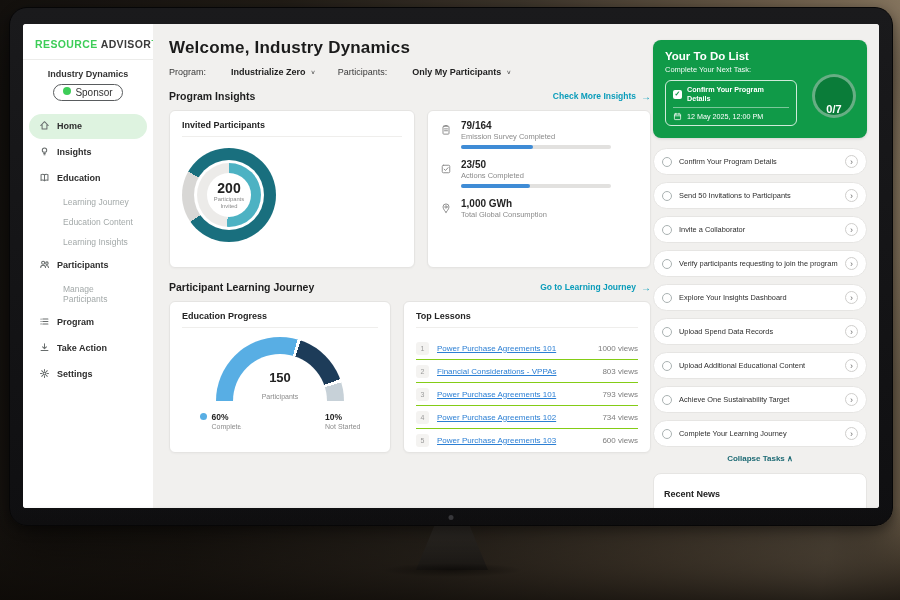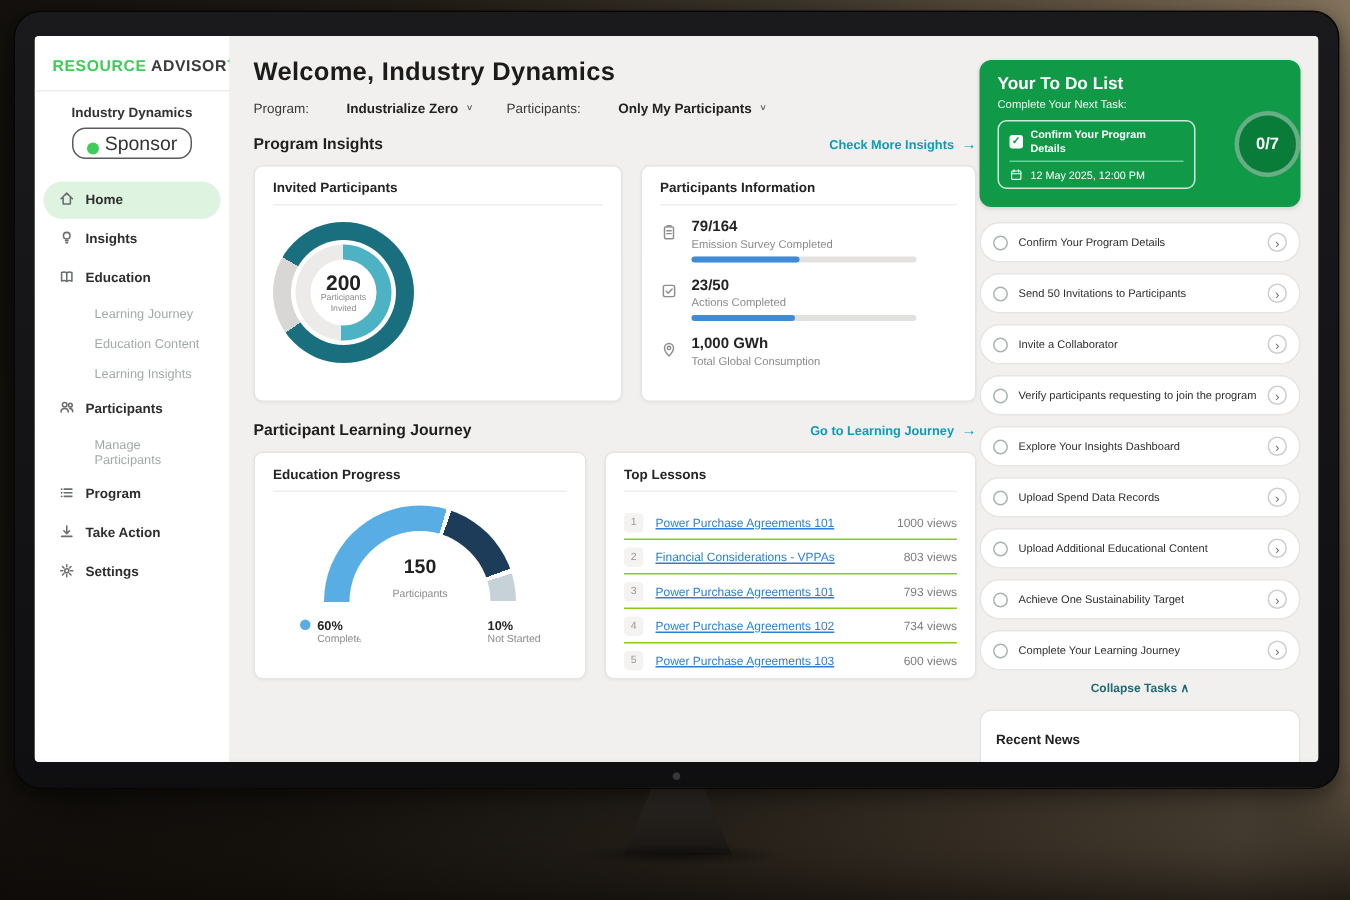--- a/index.html
+++ b/index.html
@@ -30,22 +30,22 @@
   
   .sidebar{position:absolute;left:0;top:0;bottom:0;width:130px;background:#fff;
     border-right:1px solid #e7e6e4;}
   .brand{padding:12px 8px 9px 12px;font-size:10.5px;font-weight:bold;letter-spacing:.4px;
     border-bottom:1px solid #ececea;white-space:nowrap;}
   .b1{color:#3dcd58;}
   .b2{color:#3b3b3b;}
   .bplus{color:#3dcd58;font-size:8px;vertical-align:super;}
   .org-wrap{text-align:center;padding:9px 6px 8px;}
   .org{font-size:9px;font-weight:bold;color:#333;}
-  .sponsor{display:inline-flex;align-items:flex-end;gap:4px;border:1px solid #595c5e;
-    border-radius:9px;padding:2px 9px;font-size:13px;color:#333;margin-top:5px;cursor:pointer;background:#fff;}
+  .sponsor{display:inline-flex;align-items:flex-start;gap:4px;border:1px solid #595c5e;
+    border-radius:9px;padding:2px 9px;font-size:10px;color:#333;margin-top:5px;cursor:pointer;background:#fff;}
   .sp-ic{width:8px;height:8px;border-radius:50%;background:#3dcd58;display:inline-block;}
   .nav{padding:4px 0;}
   .nav-item{display:flex;align-items:center;gap:7px;padding:6px 10px;margin:1px 6px;
     border-radius:13px;font-size:9px;font-weight:bold;color:#2e2e2e;cursor:pointer;}
   .nav-item svg{width:11px;height:11px;color:#686d6d;flex:none;}
   .nav-item.active{background:#def3e0;}
   .nav-sub{padding:5px 10px 5px 34px;margin:0 6px;font-size:8.5px;color:#a3a9a9;cursor:pointer;}
 
   
   .main{position:absolute;left:130px;right:0;top:0;bottom:0;background:#f1f0ee;}
@@ -130,22 +130,22 @@
   .todo-sub{font-size:7.5px;margin-top:3px;opacity:.95;}
   .todo-next{margin-top:6px;width:132px;border:1px solid rgba(255,255,255,.8);border-radius:6px;
     padding:4px 7px;box-sizing:border-box;}
   .tn-line{display:flex;align-items:center;gap:5px;font-size:7.2px;}
   .tn-line1{font-weight:bold;}
   .tn-check{width:9px;height:9px;background:#fff;border-radius:2px;color:#109a48;font-size:7px;
     font-weight:bold;display:flex;align-items:center;justify-content:center;flex:none;}
   .tn-div{height:1px;background:rgba(255,255,255,.45);margin:4px 0;}
   .cal-ic{display:flex;}
   .cal-ic svg{width:9px;height:9px;color:#fff;}
-  .todo-ring{position:absolute;right:0;top:34px;width:44px;height:44px;border-radius:50%;
-    background:#0a7c39;border:3px solid rgba(255,255,255,.38);display:flex;align-items:center;
+  .todo-ring{position:absolute;right:11px;top:34px;width:44px;height:44px;border-radius:50%;
+    background:#0a7c39;border:3px solid rgba(255,255,255,.38);display:flex;align-items:flex-end;
     justify-content:center;font-size:11px;font-weight:bold;box-sizing:border-box;}
   .tasks{margin-top:10px;}
   .task{background:#fff;border:1px solid #e6e5e3;border-radius:15px;padding:6px 8px;display:flex;
     align-items:center;gap:7px;margin-bottom:7px;cursor:pointer;}
   .t-check{width:10px;height:10px;border:1.2px solid #aab2b2;border-radius:50%;flex:none;box-sizing:border-box;}
   .t-label{flex:1;font-size:7.4px;color:#2d2d2d;line-height:1.35;}
   .t-next{width:13px;height:13px;border:1px solid #cfcecc;border-radius:50%;color:#6f6f6f;
     font-size:9px;display:flex;align-items:center;justify-content:center;flex:none;box-sizing:border-box;}
   .collapse{text-align:center;font-size:8px;font-weight:bold;color:#1d6a74;margin:4px 0 10px;cursor:pointer;}
   .news-card{background:#fff;border:1px solid #e6e5e3;border-radius:8px 8px 0 0;padding:9px 10px 26px;}
@@ -269,21 +269,20 @@
                     <div class="d-inner"></div>
                     <div class="d-hole">
                       <span class="d-num">200</span>
                       <span class="d-lab">Participants Invited</span>
                     </div>
                   </div>
                 </div>
               </div>
 
               <div class="card card-info">
-                <div class="card-title">Participants Information</div>
                 <div class="info-row">
                   <span class="info-ic"><svg viewBox="0 0 16 16" fill="none" stroke="currentColor" stroke-width="1.3" stroke-linecap="round" stroke-linejoin="round">
                         <rect x="4" y="3" width="8" height="10.5" rx="1"></rect>
                         <path d="M6.3 3V2h3.4v1M6 6.5h4M6 9h4"></path>
                       </svg></span>
                   <div>
                     <div class="info-v">79/164</div>
                     <div class="info-l">Emission Survey Completed</div>
                     <div class="bar">
                         <div class="bar-fill bf-48"></div>

